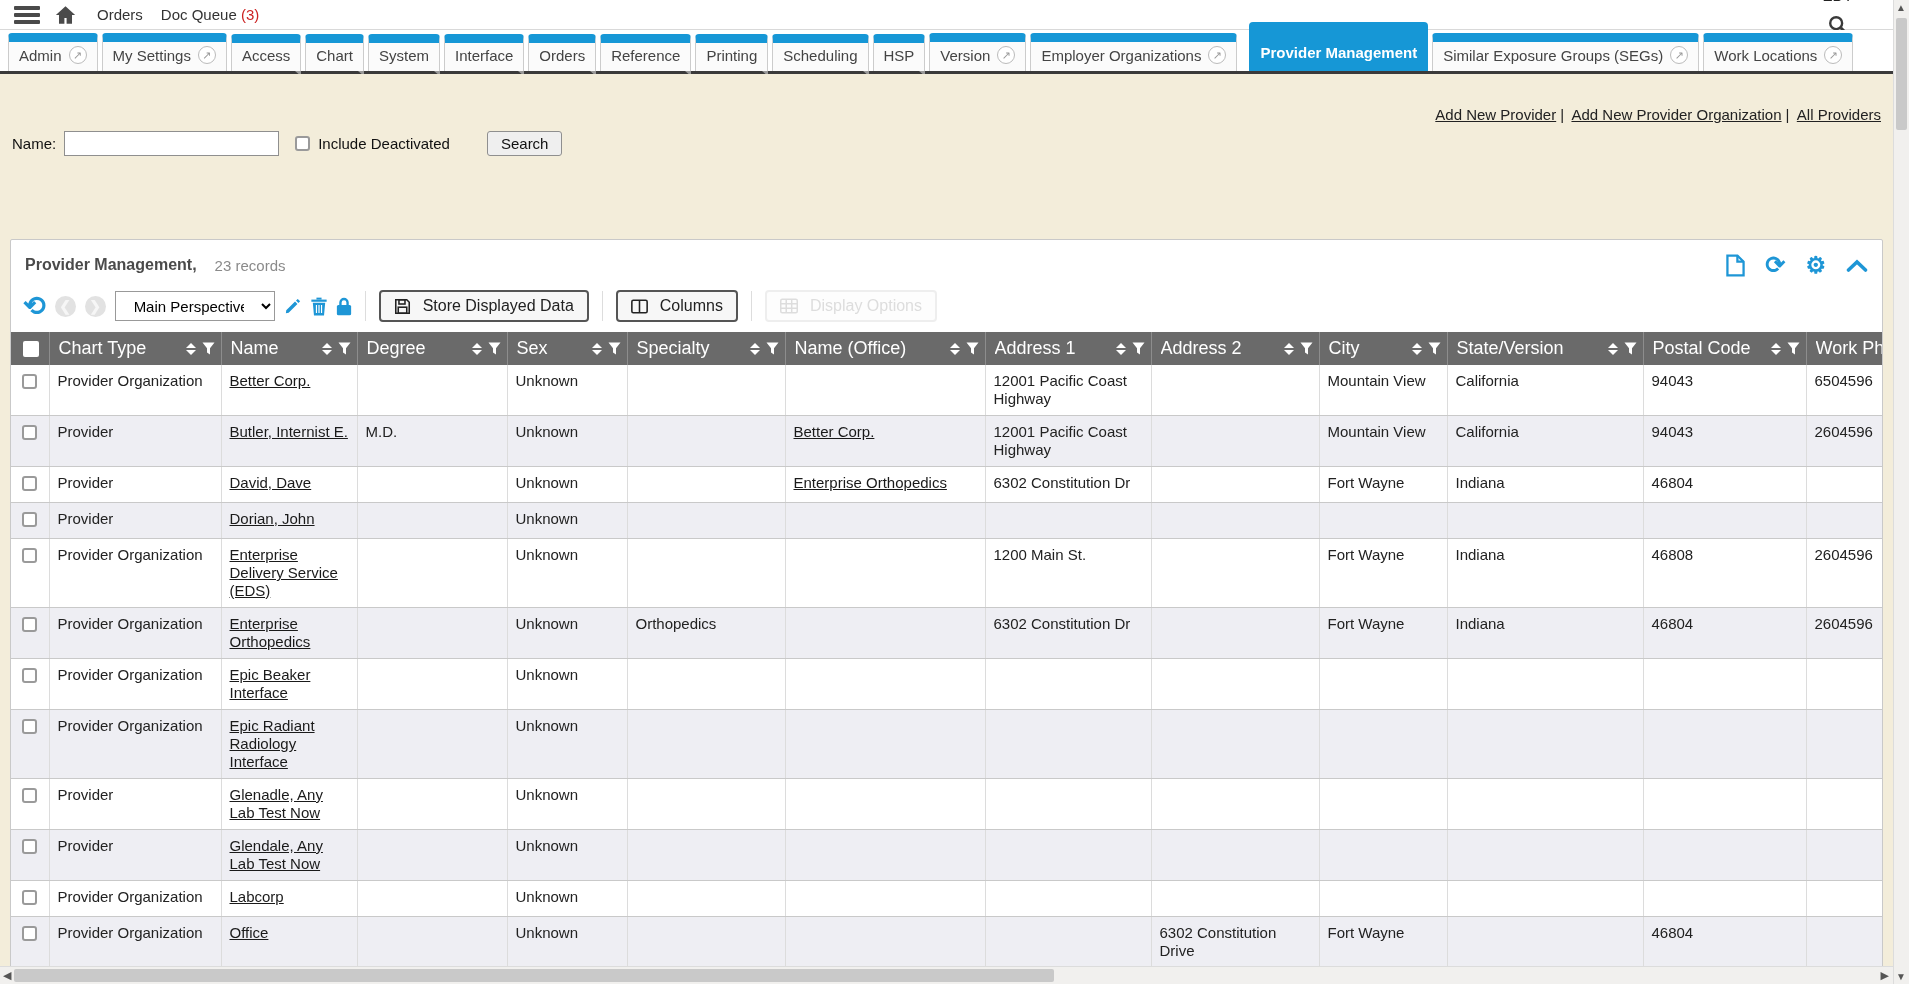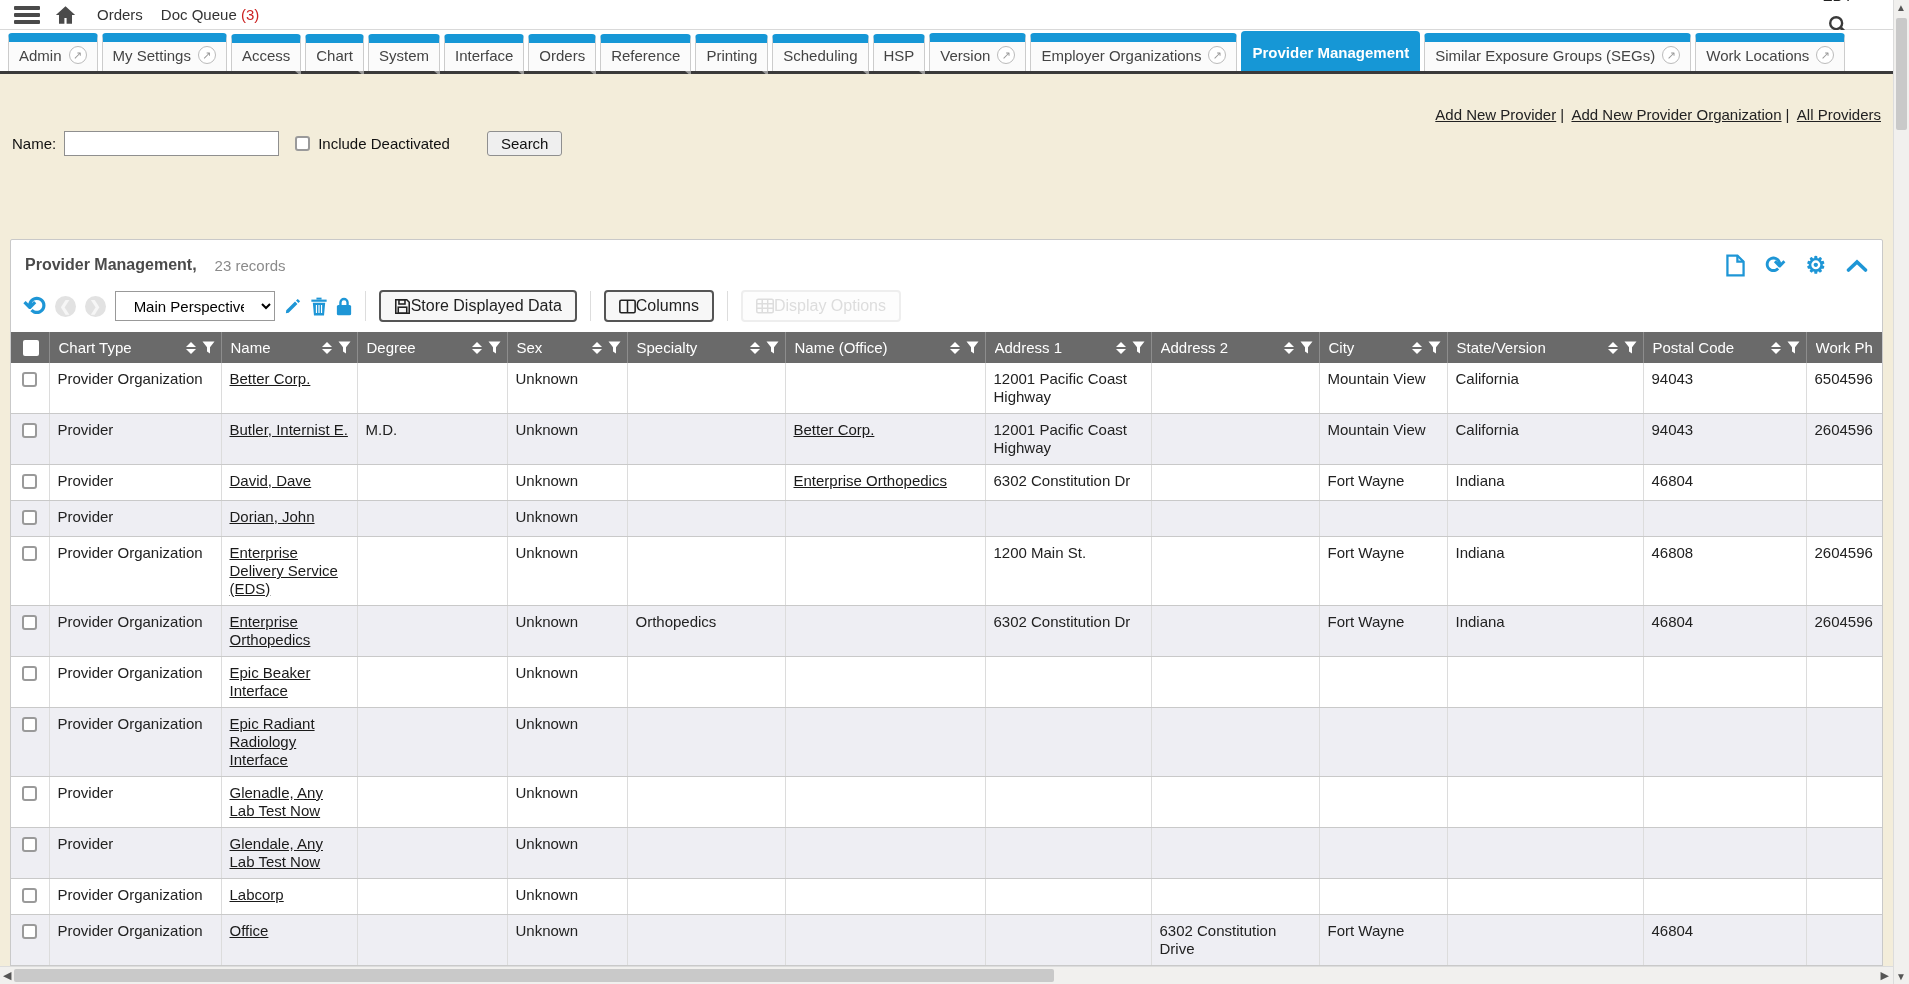--- a/index.html
+++ b/index.html
@@ -17,21 +17,21 @@
   .topbar-right { margin-left:auto; display:flex; align-items:center; gap:10px; font-size:15px; color:#222;flex-direction:column; }
   .ai-badge { width:24px; height:22px; background:#3c3c3c; color:#fff; font-weight:bold; font-size:12px; border-radius:4px; display:flex; align-items:center; justify-content:center; }
   .role { font-style:italic; color:#333; margin-left:2px; }
   .help-badge { width:20px; height:20px; border-radius:50%; background:#3a3a3a; color:#fff; font-weight:bold; font-size:13px; display:flex; align-items:center; justify-content:center; }
   .avatar-circle { width:20px; height:20px; border-radius:50%; background:#b9b9b9; }
   .icon-btn { display:flex; align-items:center; justify-content:center; cursor:pointer; }
 
   
   .tabbar { height:44px; background:#fff; border-bottom:3px solid #3a3a3a; display:flex; align-items:flex-end; padding:0 0 0 8px; gap:4px; flex:0 0 auto; }
   .tab { position:relative; display:flex; align-items:center; gap:7px; background:#fbfbfb; border:1px solid #ccc; border-bottom:none; border-top:9px solid #1697d6; border-radius:4px 4px 0 0; padding:4px 10px 7px; font-size:15px; color:#444; cursor:pointer; white-space:nowrap; }
-  .tab.active { background:#1697d6; border-color:#1697d6; color:#fff; font-weight:bold; padding-top:4px; padding-bottom:10px; }
+  .tab.active { background:#1697d6; border-color:#1697d6; color:#fff; font-weight:bold; padding-top:13px; padding-bottom:10px;margin-left:8px; }
   .ext-badge { width:18px; height:18px; border:1px solid #bbb; border-radius:50%; color:#999; font-size:11px; display:flex; align-items:center; justify-content:center; background:#fff; }
   .fold { position:absolute; right:-1px; bottom:-5px; width:0; height:0; border-left:6px solid transparent; border-top:5px solid #9a9a9a; }
 
   
   .workarea { flex:1 1 auto; background:#f3edda; position:relative; overflow:hidden; }
   .quick-links { text-align:right; padding:32px 12px 0 0; font-size:15px; color:#222; }
   .quick-links a { color:#222; text-decoration:underline; cursor:pointer; }
   .quick-links .sep { text-decoration:none; padding:0 4px; }
   .search-row { display:flex; align-items:center; gap:8px; padding:8px 0 0 12px; font-size:15px; color:#111; }
   .search-row input[type=text] { width:215px; height:25px; border:1px solid #8f8f8f; background:#fff; padding:0 5px; font-size:14px; }
@@ -44,27 +44,27 @@
   .panel-title { font-size:16px; font-weight:bold; color:#4a4a4a; }
   .panel-count { font-size:15px; color:#8a8a8a; margin-left:6px; }
   .panel-head-icons { margin-left:auto; display:flex; align-items:center; gap:20px; color:#1e96d6; }
   .glyph-blue { color:#1e96d6; font-weight:bold; }
 
   .toolbar { display:flex; align-items:center; gap:9px; padding:2px 12px 10px; flex:0 0 auto; }
   .undo-glyph { font-size:27px; line-height:24px; color:#1e96d6; font-weight:bold; cursor:pointer; }
   .nav-circle { width:21px; height:21px; border-radius:50%; background:#e2e2e2; color:#f6f6f6; font-size:14px; font-weight:bold; display:flex; align-items:center; justify-content:center; cursor:pointer; }
   .toolbar select { height:30px; width:160px; font-size:15px; border:1px solid #999; background:#fff; padding:0 14px; }
   .vsep { width:1px; height:30px; background:#ddd; margin:0 4px; }
-  .tool-btn { display:flex; align-items:center; gap:0; font-size:16px; color:#222; background:#f7f7f7; border:2px solid #555; border-radius:4px; padding:5px 13px; cursor:pointer; }
+  .tool-btn { display:flex; align-items:center; gap:12px; font-size:16px; color:#222; background:#f7f7f7; border:2px solid #555; border-radius:4px; padding:5px 13px; cursor:pointer; }
   .tool-btn.disabled { border-color:#eee; color:#ddd; background:#fdfdfd; }
 
   
   .table-wrap { overflow:hidden; flex:0 0 auto; }
   table { border-collapse:collapse; table-layout:fixed; width:1915px; }
-  thead th { background:#6a6a6a; color:#fff; font-size:15px; font-weight:normal; text-align:left; padding:6px 6px 6px 9px; border-right:1px solid #8d8d8d; height:31px; }
+  thead th { background:#6a6a6a; color:#fff; font-size:18px; font-weight:normal; text-align:left; padding:6px 6px 6px 9px; border-right:1px solid #8d8d8d; height:31px; }
   .th-inner { display:flex; align-items:center; gap:6px; }
   .th-label { flex:1 1 auto; overflow:hidden; white-space:nowrap; }
   .sort { display:flex; flex-direction:column; gap:2px; cursor:pointer; }
   .sort i { width:0; height:0; border-left:5px solid transparent; border-right:5px solid transparent; }
   .sort .up { border-bottom:5px solid #fff; }
   .sort .dn { border-top:5px solid #fff; }
   .cb-header { width:16px; height:16px; background:#fff; border-radius:2px; display:block; margin:0 auto; cursor:pointer; }
   tbody td { font-size:15px; color:#222; vertical-align:top; padding:7px 8px; border-right:1px solid #dcdcdc; border-bottom:1px solid #c9c9c9; line-height:18px; overflow:hidden; }
   tbody td.cb-cell { text-align:center; padding-top:9px; }
   tbody tr:nth-child(even) { background:#eeeef3; }

